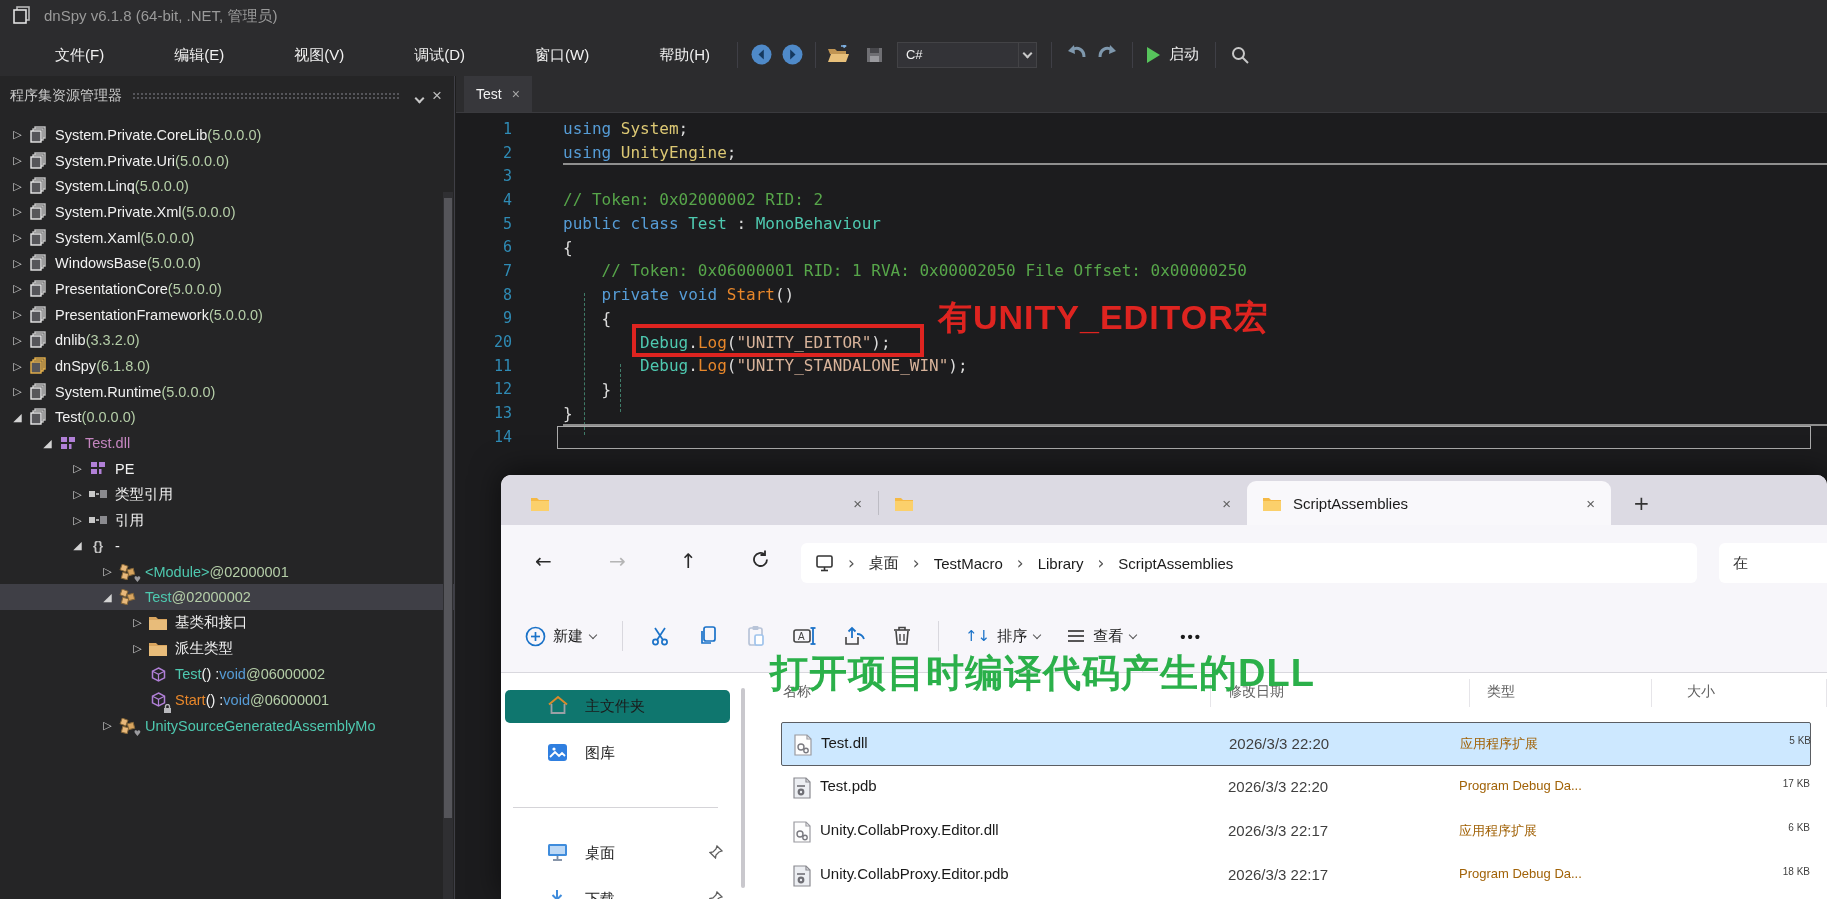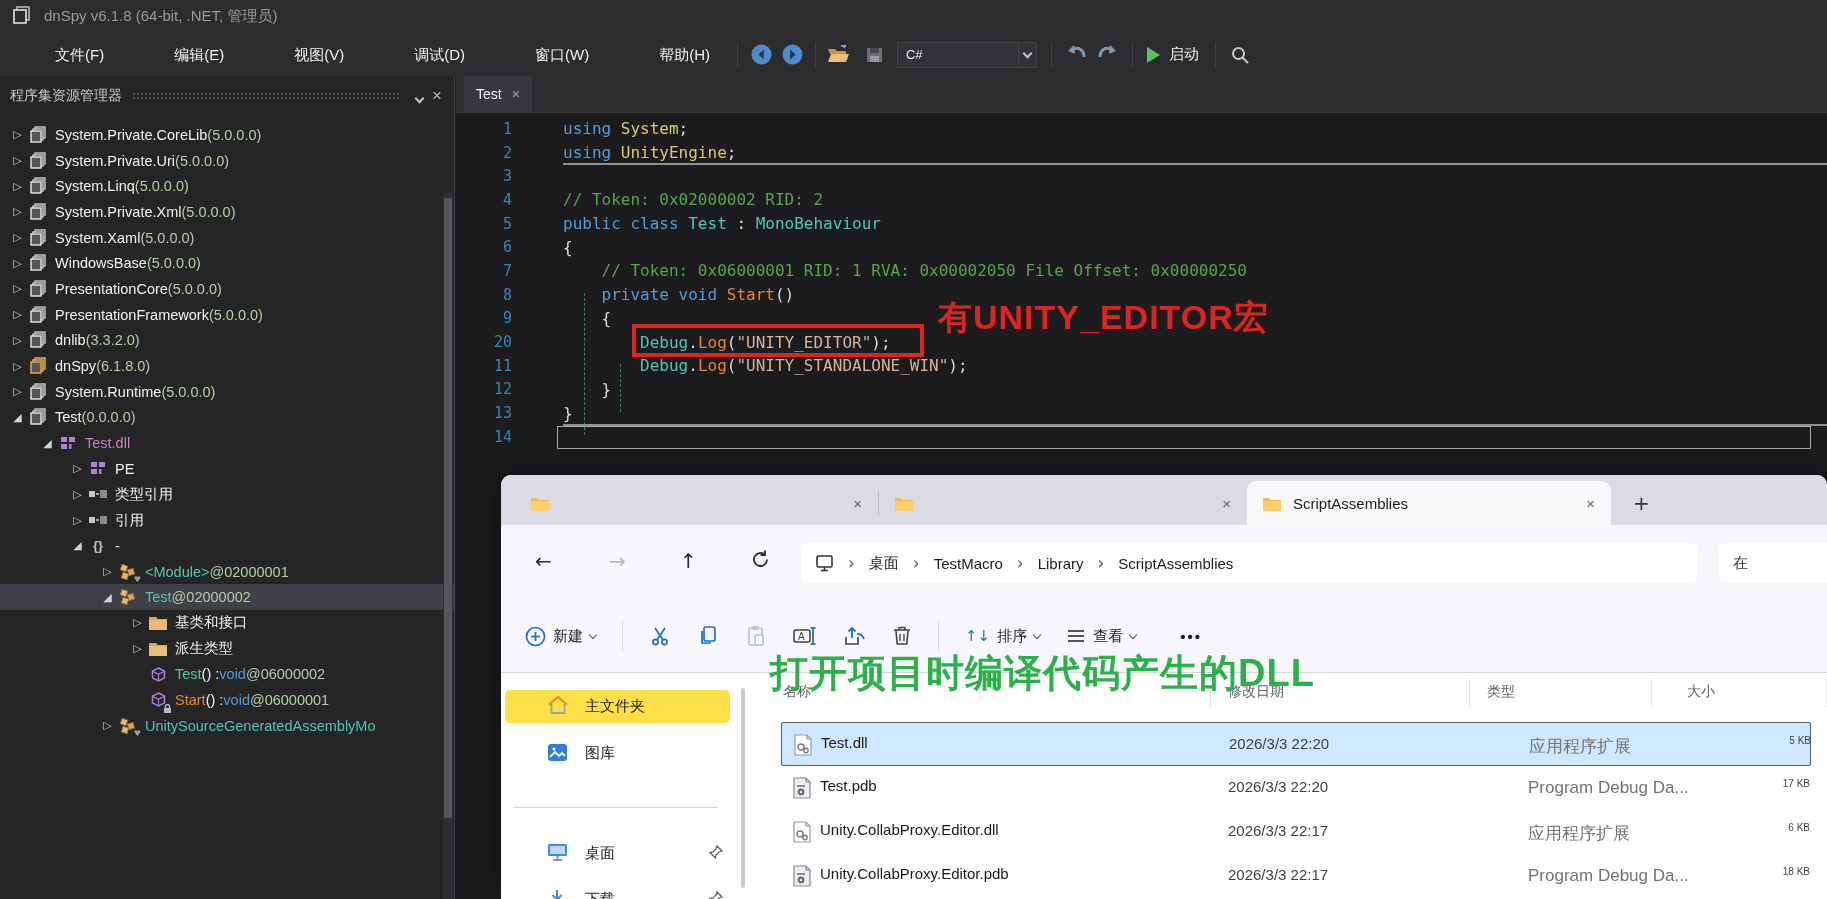--- a/index.html
+++ b/index.html
@@ -79,35 +79,35 @@
   .crumb-sep { color:#555; font-size:17px; font-family:"DejaVu Sans",sans-serif; }
   .search-box { position:absolute; left:1218px; top:18px; width:200px; height:40px; background:#ffffff; border-radius:6px;
     display:flex; align-items:center; padding-left:14px; color:#333; }
   .exp-cmd { position:absolute; left:0; top:125px; width:100%; height:73px; background:#f7f6fa;
     border-bottom:1px solid #d9d8de; display:flex; align-items:center; padding-left:24px; }
   .cmd-btn { display:flex; align-items:center; gap:7px; margin-right:26px; color:#1b1b1b; }
   .cmd-div { width:1px; height:30px; background:#d9d8de; margin-right:26px; }
   .chev-sm { width:6px; height:6px; border-right:1.5px solid #555; border-bottom:1.5px solid #555; transform:rotate(45deg); margin-top:-3px; }
   .exp-content { position:absolute; left:0; top:198px; width:100%; height:226px; background:#ffffff; }
   .side-item { position:absolute; left:4px; width:225px; height:33px; border-radius:5px; display:flex; align-items:center; }
-  .side-item.sel { background:#fde047; }
+  .side-item.sel { background:#0f766e; }
   .side-item .sic { position:absolute; left:42px; }
   .side-item .slb { position:absolute; left:80px; font-size:15px; }
   .side-item .pin { position:absolute; left:204px; top:8px; }
   .side-sep { position:absolute; left:12px; width:205px; height:1px; background:#d5d4d8; }
   .side-scroll { position:absolute; left:240px; top:212px; width:4px; height:210px; background:#c9c8cd; border-radius:2px; }
   .flist { position:absolute; left:247px; top:0; right:0; height:100%; }
   .fhead { position:absolute; top:10px; font-size:14px; color:#5f5f5f; }
   .col-div { position:absolute; top:6px; height:28px; width:1px; background:#e6e5e9; }
   .frow { position:absolute; left:33px; width:1030px; height:44px; }
   .frow.sel { background:#cde8ff; border:1px solid #5b5e63; border-radius:2px; }
   .frow .fic { position:absolute; left:11px; top:11px; }
   .frow .fname { position:absolute; left:39px; top:11px; font-size:15px; color:#191919; }
   .frow .fdate { position:absolute; left:447px; top:12px; font-size:15px; color:#3f3f3f; }
-  .frow .ftype { position:absolute; left:747px; top:12px; font-size:17px; color:#737373; }
+  .frow .ftype { position:absolute; left:678px; top:12px; font-size:13px; color:#a16207; }
   .frow .fsize { position:absolute; left:906px; top:12px; width:123px; text-align:right; font-size:10px; color:#3f3f3f; }
 </style>
 </head>
 <body>
 
 <div class="page">
 
   <div class="titlebar">
     <span class="appicon">
       <svg width="20" height="20" viewBox="0 0 20 20">

